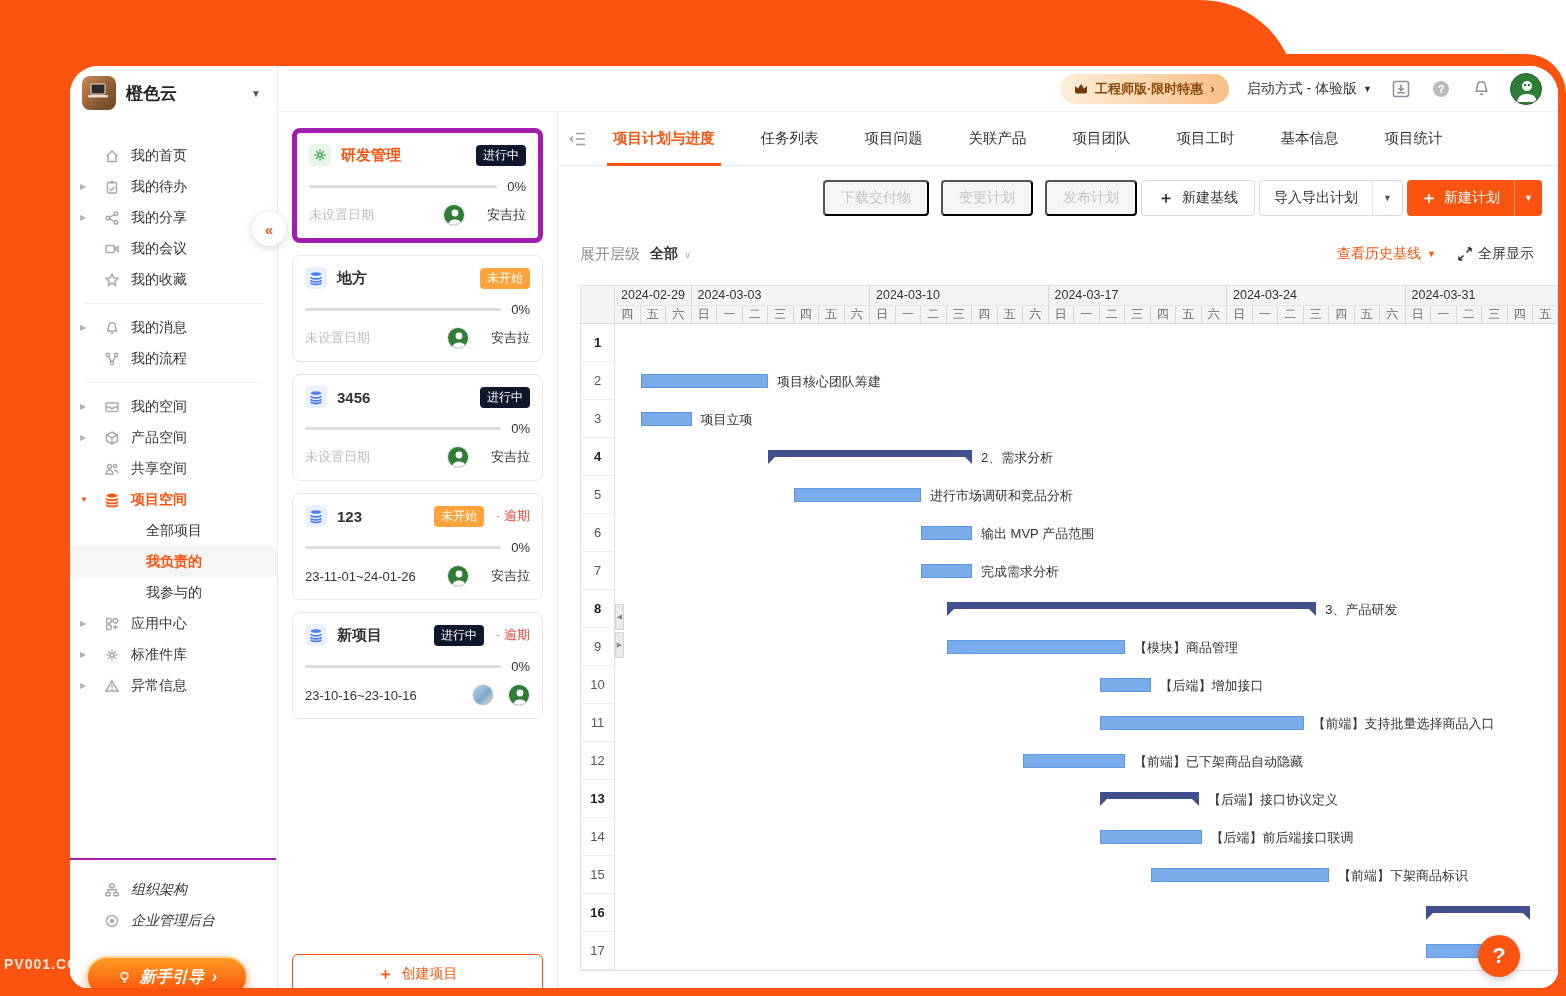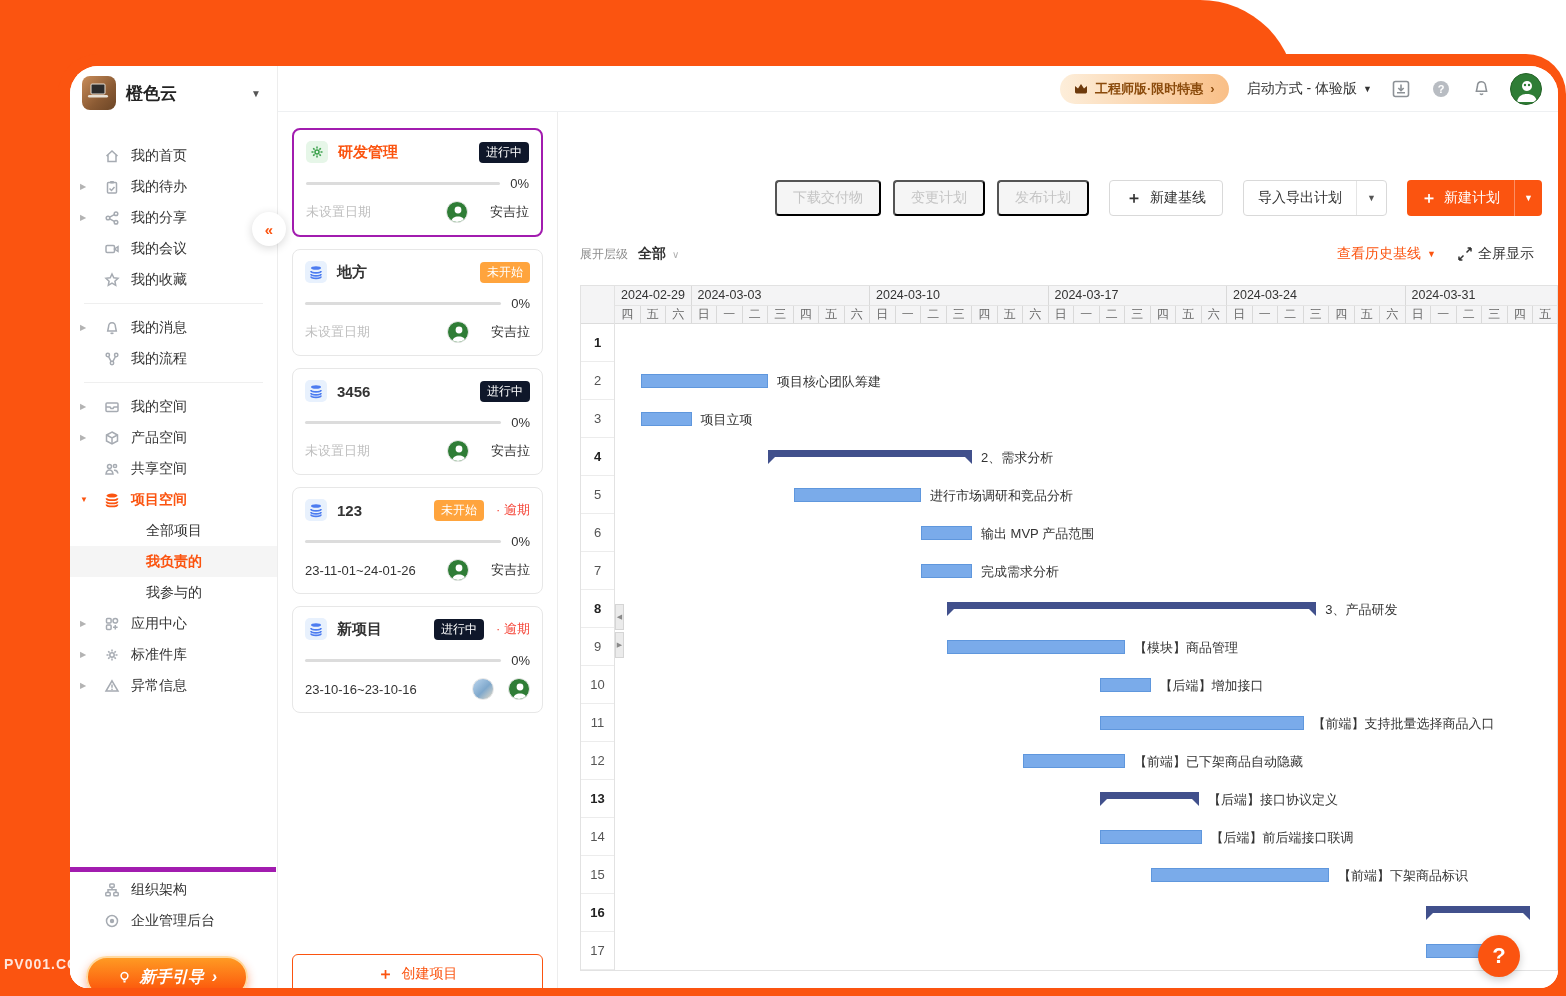--- a/index.html
+++ b/index.html
@@ -29,22 +29,22 @@
   .nav { padding-top:22px; }
   .nav-item { position:relative; display:flex; align-items:center; height:31px; padding-left:34px;
     font-size:14px; color:#333; cursor:pointer; }
   .nav-item .arrow { position:absolute; left:10px; font-size:8px; color:#b3b3b3; }
   .nav-item .nicon { width:16px; height:16px; margin-right:11px; display:inline-flex; }
   .nav-item.child { padding-left:76px; }
   .nav-item.active-parent { color:#fb5410; font-weight:bold; }
   .nav-item.active-parent .arrow { color:#fb5410; }
   .nav-item.selected { color:#fb5410; font-weight:bold; background:#f5f5f5; }
   .nav-divider { height:1px; background:#efefef; margin:8px 14px; }
-  .side-footer { position:absolute; left:0; right:1px; bottom:0; background:#fff; padding-top:2px;
-    border-top:5px solid #a21caf; }
+  .side-footer { position:absolute; left:0; right:1px; bottom:0; background:#fff; padding-top:14px;
+    border-top:2px solid #a21caf;font-style:italic; }
   .watermark { position:absolute; left:4px; bottom:24px; color:rgba(255,255,255,.85);
     font-weight:bold; font-size:14px; letter-spacing:1px; z-index:1; }
   .guide-btn { position:absolute; left:16px; bottom:-10px; width:162px; height:42px; border-radius:22px;
     background:linear-gradient(180deg,#ff9a23,#fb4d09); border:2px solid #ffd9a0;
     display:flex; align-items:center; justify-content:center; gap:8px; color:#fff;
     font-size:16px; font-weight:bold; font-style:italic; z-index:2; cursor:pointer;
     box-shadow:0 4px 10px rgba(251,84,16,.45); }
   .collapse-handle { position:absolute; left:182px; top:146px; width:34px; height:34px; z-index:5;
     border-radius:50%; background:#fff; box-shadow:0 2px 10px rgba(0,0,0,.16);
     display:flex; align-items:center; justify-content:center; color:#fb5410;
@@ -62,21 +62,21 @@
   .hicon { width:22px; height:22px; display:inline-flex; align-items:center; justify-content:center;
     color:#8c9196; cursor:pointer; }
   .avatar { width:32px; height:32px; border-radius:50%; background:#2f7d36; position:relative;
     overflow:hidden; cursor:pointer; border:1px solid #256328; }
 
   
   .projects-col { position:absolute; left:208px; top:46px; bottom:0; width:280px;
     border-right:1px solid #ededed; background:#fff; }
   .cards { padding:16px 14px 0 14px; display:flex; flex-direction:column; gap:12px; }
   .card { border:1px solid #e7e7e7; border-radius:8px; padding:11px 12px 12px 12px; background:#fff; cursor:pointer; }
-  .card.selected { border:2px solid #a21caf; }
+  .card.selected { border:5px solid #a21caf; }
   .card-top { display:flex; align-items:center; gap:8px; }
   .card-ic { width:22px; height:22px; border-radius:5px; display:flex; align-items:center; justify-content:center; }
   .card-ic.green { background:#e6f6e8; }
   .card-ic.blue { background:#e8f1fd; }
   .card-name { font-size:15px; font-weight:bold; color:#333; flex:1; margin-left:2px; }
   .card.selected .card-name { color:#fb5410; }
   .badge { font-size:12px; color:#fff; border-radius:4px; padding:2px 7px; white-space:nowrap; }
   .badge.blue { background:#0f172a; }
   .badge.orange { background:#ffa43d; }
   .overdue { color:#f5483b; font-size:13px; margin-left:4px; white-space:nowrap; }
@@ -97,39 +97,39 @@
   
   .main { position:absolute; left:488px; top:46px; right:0; bottom:0; background:#fff; }
   .tabbar { position:absolute; left:0; right:0; top:0; height:54px; border-bottom:1px solid #ebebeb;
     display:flex; align-items:center; padding-left:10px; }
   .tab-collapse { width:20px; height:20px; color:#9aa0a6; margin-right:2px; display:flex; cursor:pointer; }
   .tab { position:relative; padding:0 2px; margin:0 21px; font-size:14.5px; color:#333; height:54px;
     display:flex; align-items:center; cursor:pointer; }
   .tab.active { color:#fb5410; font-weight:bold; }
   .tab.active::after { content:""; position:absolute; left:-4px; right:-4px; bottom:0; height:3px; background:#fb5410; }
 
-  .toolbar { position:absolute; top:68px; right:16px; height:26px; display:flex; gap:20px; }
+  .toolbar { position:absolute; top:68px; right:16px; height:26px; display:flex; gap:4px; }
   .tbtn { height:36px; border-radius:4px; font-size:14px; display:flex; align-items:center;
     padding:0 16px; cursor:pointer; }
   .tbtn.disabled { background:#f5f5f5; color:#c4c4c4; cursor:default; }
   .tbtn.ghost { background:#fff; border:1px solid #d9d9d9; color:#333; gap:8px; }
   .split-ghost { display:flex; height:36px; border:1px solid #d9d9d9; border-radius:4px; background:#fff; }
   .split-ghost .txt { padding:0 14px; display:flex; align-items:center; font-size:14px; color:#333; cursor:pointer;}
   .split-ghost .dd { width:30px; display:flex; align-items:center; justify-content:center;
     border-left:1px solid #e5e5e5; color:#555; font-size:9px; cursor:pointer; }
   .split-orange { display:flex; height:36px; border-radius:4px; overflow:hidden; background:#fb5410; }
   .split-orange .txt { padding:0 14px; display:flex; align-items:center; gap:7px; color:#fff;
     font-size:14px; cursor:pointer; }
   .split-orange .dd { width:28px; display:flex; align-items:center; justify-content:center; color:#fff;
     border-left:1px solid rgba(255,255,255,.35); font-size:9px; cursor:pointer; }
   .plus { font-size:16px; font-weight:bold; line-height:1; }
 
   .filterbar { position:absolute; left:22px; right:24px; top:128px; height:28px;
     display:flex; align-items:center; }
-  .lvl-label { color:#8c8c8c; font-size:12px; }
+  .lvl-label { color:#8c8c8c; font-size:15px; }
   .lvl-value { color:#333; font-size:14px; font-weight:bold; margin-left:10px; cursor:pointer; }
   .lvl-caret { color:#b0b0b0; font-size:10px; margin-left:6px; }
   .filter-right { margin-left:auto; display:flex; align-items:center; gap:22px; }
   .history-link { color:#fb5410; font-size:14px; cursor:pointer; display:flex; gap:6px; align-items:center;}
   .fullscreen { color:#333; font-size:14px; cursor:pointer; display:flex; gap:6px; align-items:center; }
 
   
   .gantt { position:absolute; left:22px; top:173px; width:978px; height:686px;
     border:1px solid #e2e2e2; background:#fff; overflow:hidden; }
   .g-numcol { position:absolute; left:0; top:0; bottom:0; width:34px; border-right:1px solid #e2e2e2; }
@@ -567,20 +567,37 @@
         </div>
       <div class="create-bar">
         <button class="create-btn">
           <span class="plus">＋</span>
           <span>创建项目</span>
         </button>
       </div>
     </div>
 
     <div class="main">
+      <div class="tabbar">
+        <div class="tab-collapse">
+          <svg width="20" height="20" viewBox="0 0 20 20" fill="none" stroke="#9aa0a6" stroke-width="1.6">
+              <path d="M8 4.5h9M8 10h9M8 15.5h9M5 7.5L2.5 10L5 12.5"></path>
+            </svg>
+        </div>
+        <div id="tabs" style="display:flex">
+            <div class="tab active">项目计划与进度</div>
+            <div class="tab">任务列表</div>
+            <div class="tab">项目问题</div>
+            <div class="tab">关联产品</div>
+            <div class="tab">项目团队</div>
+            <div class="tab">项目工时</div>
+            <div class="tab">基本信息</div>
+            <div class="tab">项目统计</div>
+          </div>
+      </div>
 
       <div class="toolbar">
         <div id="disabled-btns" style="display:flex;gap:12px">
             <button class="tbtn disabled">下载交付物</button>
             <button class="tbtn disabled">变更计划</button>
             <button class="tbtn disabled">发布计划</button>
           </div>
         <button class="tbtn ghost">
           <span class="plus">＋</span>
           <span>新建基线</span>

